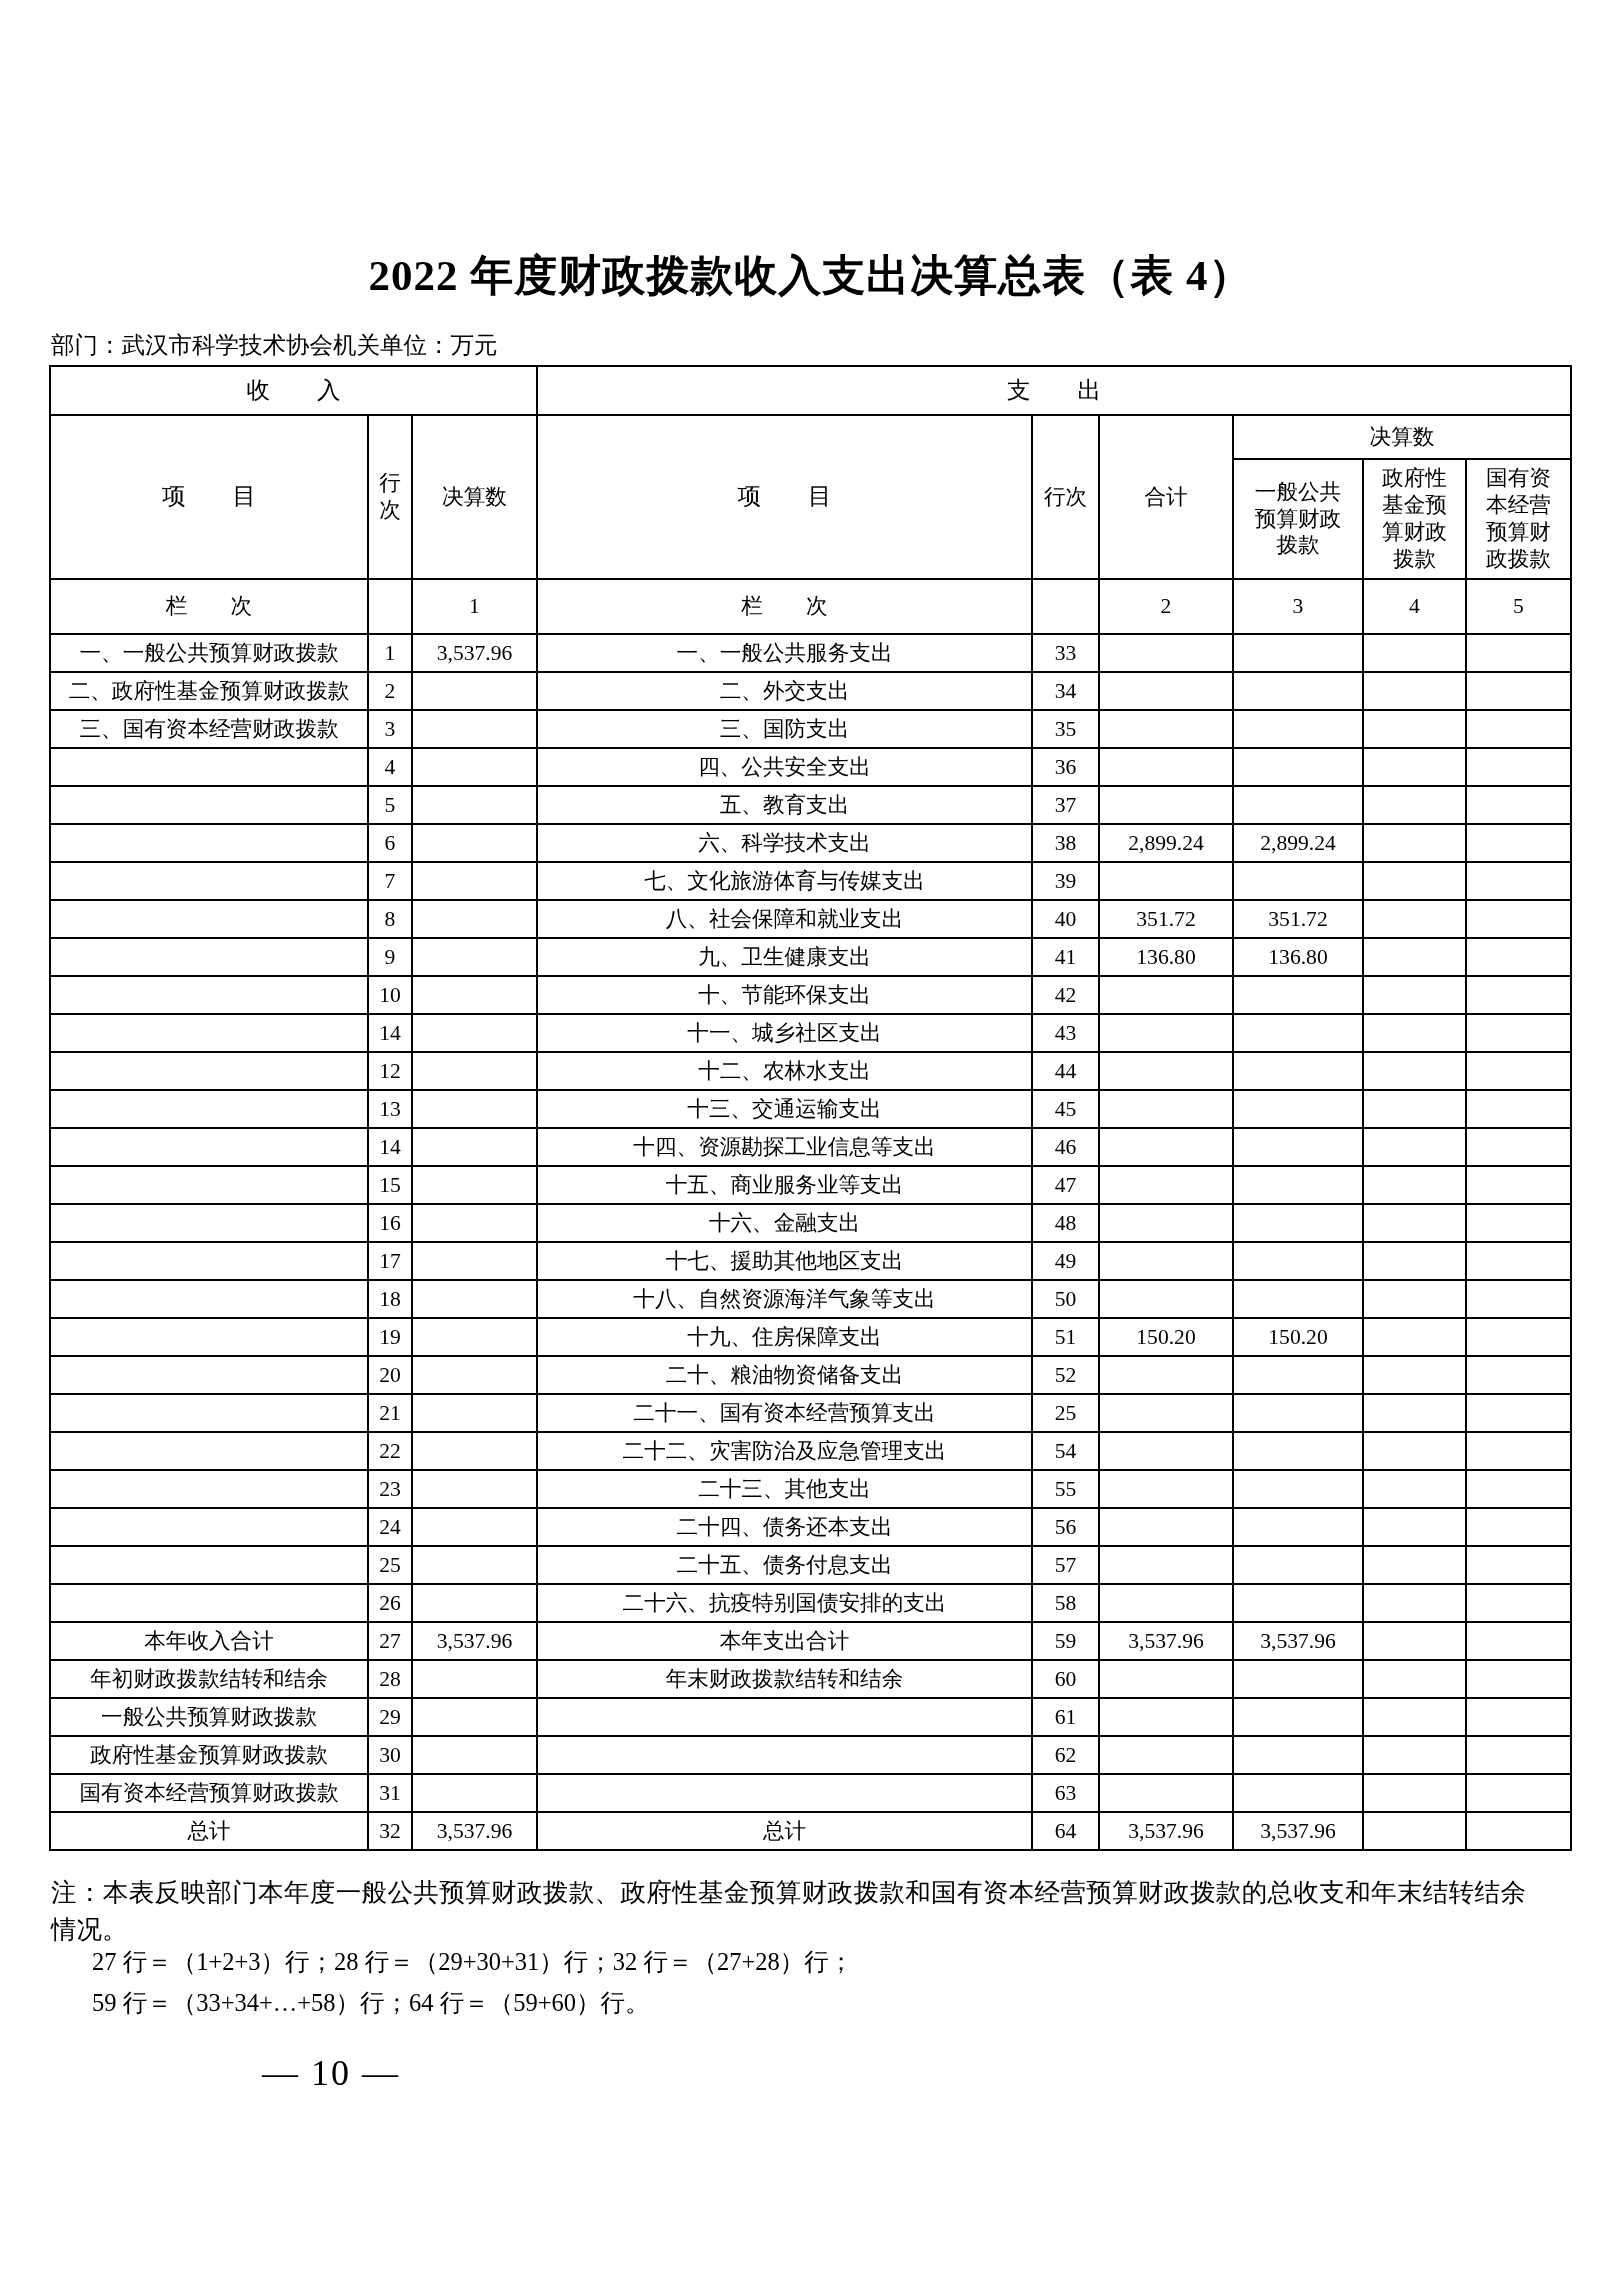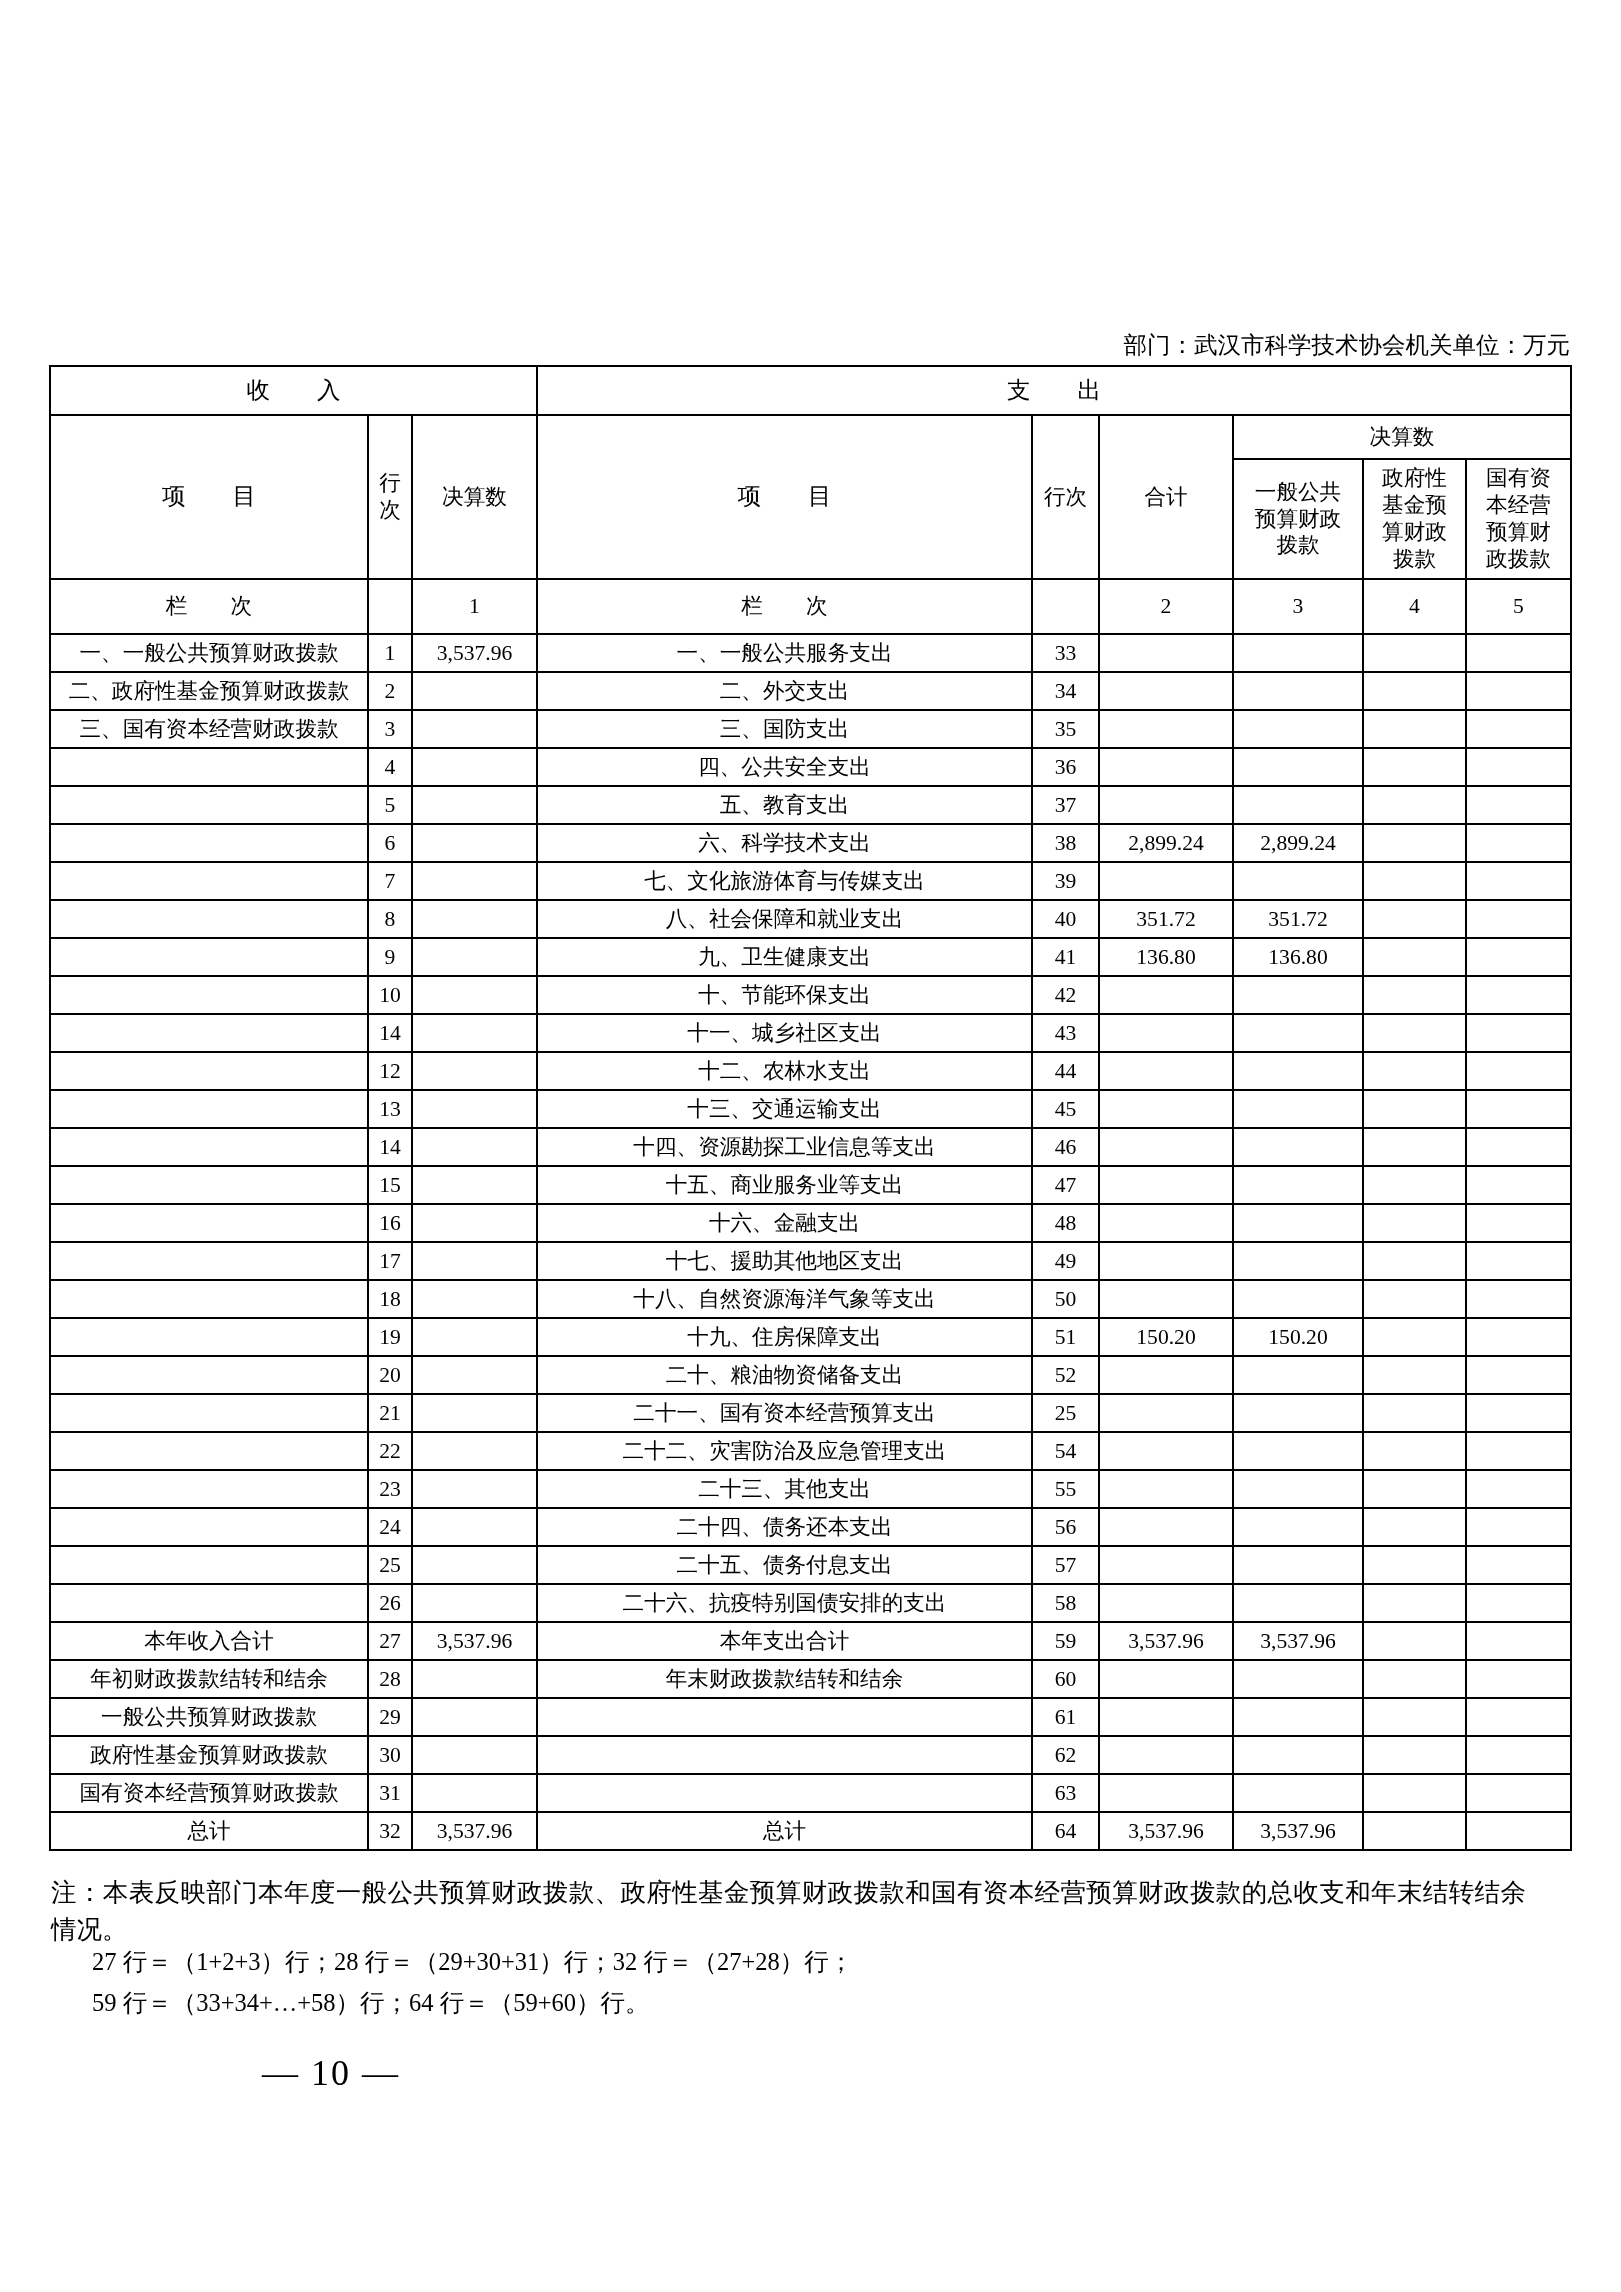--- a/index.html
+++ b/index.html
@@ -10,21 +10,21 @@
     background:#ffffff;
     font-family:"Liberation Serif","DejaVu Serif",serif;
     color:#000;
   }
   .doc-title{
     position:absolute;top:247px;left:0;width:100%;
     text-align:center;font-size:43px;font-weight:bold;letter-spacing:1px;
   }
   .meta-row{
     position:absolute;top:329px;left:51px;width:1519px;
-    display:flex;justify-content:flex-end;font-size:23.5px;
+    display:flex;justify-content:flex-start;font-size:23.5px;
   }
   table.fiscal{
     position:absolute;top:365px;left:49px;
     width:1521px;border-collapse:collapse;table-layout:fixed;
     font-size:21.6px;
     padding-left:33px;
   }
   table.fiscal td,table.fiscal th{
     border:2px solid #000;
     font-weight:normal;padding:0;overflow:hidden;
@@ -56,20 +56,21 @@
   .page-number{
     position:absolute;top:2052px;left:245px;width:172px;
     text-align:center;font-size:36px;letter-spacing:2px;
   }
 </style>
 </head>
 <body>
 
 <div class="page">
 
+  <div class="doc-title">2022 年度财政拨款收入支出决算总表（表 4）</div>
 
   <div class="meta-row">
     <span>部门：武汉市科学技术协会机关</span>
     <span>单位：万元</span>
   </div>
 
   <table class="fiscal">
     <colgroup>
       <col style="width:318px">
         <col style="width:44px">

